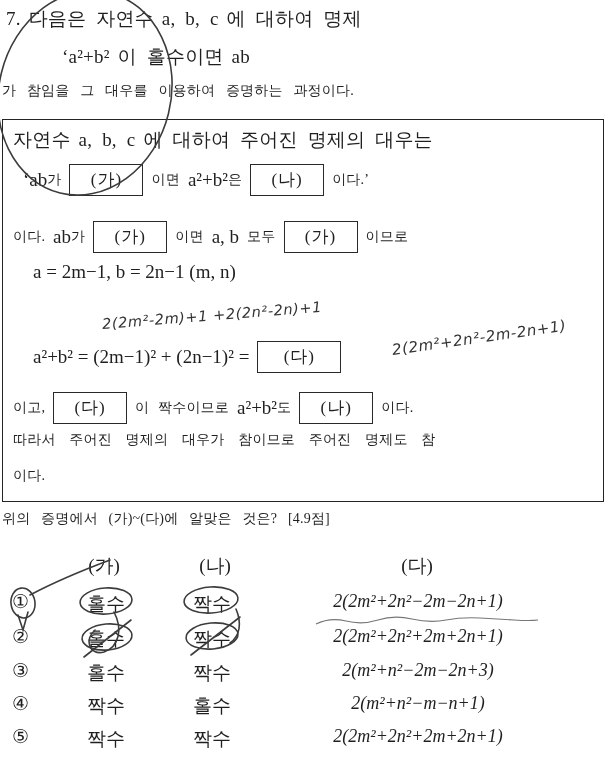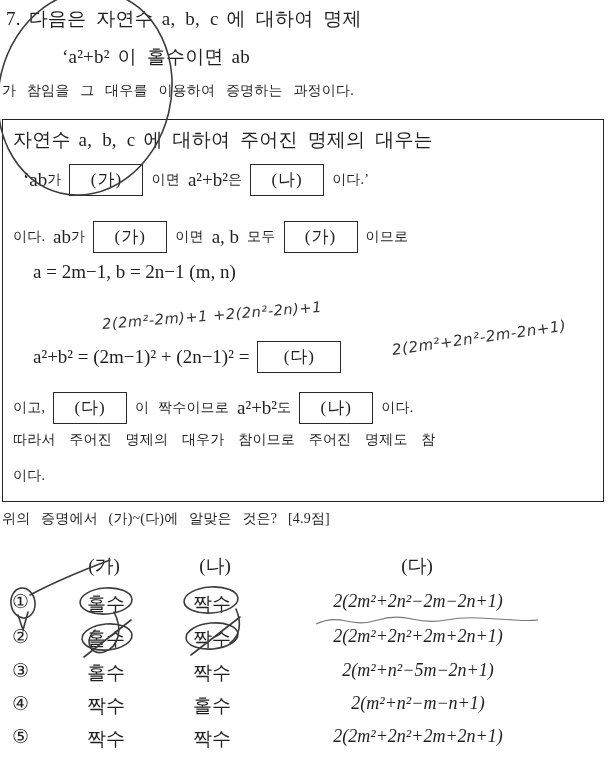--- a/index.html
+++ b/index.html
@@ -133,21 +133,21 @@
   <div class="trow">
     <span class="cnum" style="left:12px; top:625px;">②</span>
     <span class="ccol" style="left:106px; top:626px;">홀수</span>
     <span class="ccol" style="left:212px; top:626px;">짝수</span>
     <span class="cda" style="left:418px; top:626px;">2(2m²+2n²+2m+2n+1)</span>
   </div>
   <div class="trow">
     <span class="cnum" style="left:12px; top:659px;">③</span>
     <span class="ccol" style="left:106px; top:660px;">홀수</span>
     <span class="ccol" style="left:212px; top:660px;">짝수</span>
-    <span class="cda" style="left:418px; top:660px;">2(m²+n²−5m−2n+1)</span>
+    <span class="cda" style="left:418px; top:660px;">2(m²+n²−2m−2n+3)</span>
   </div>
   <div class="trow">
     <span class="cnum" style="left:12px; top:692px;">④</span>
     <span class="ccol" style="left:106px; top:693px;">짝수</span>
     <span class="ccol" style="left:212px; top:693px;">홀수</span>
     <span class="cda" style="left:418px; top:693px;">2(m²+n²−m−n+1)</span>
   </div>
   <div class="trow">
     <span class="cnum" style="left:12px; top:725px;">⑤</span>
     <span class="ccol" style="left:106px; top:726px;">짝수</span>

